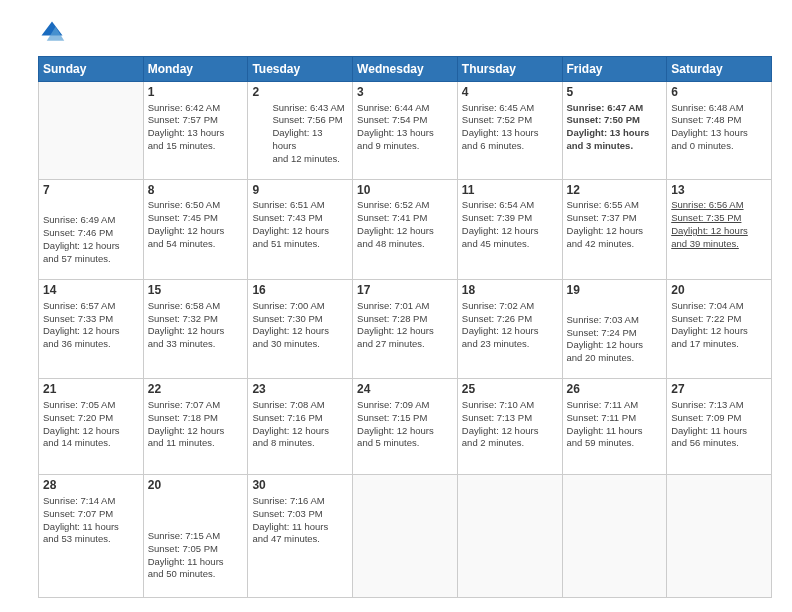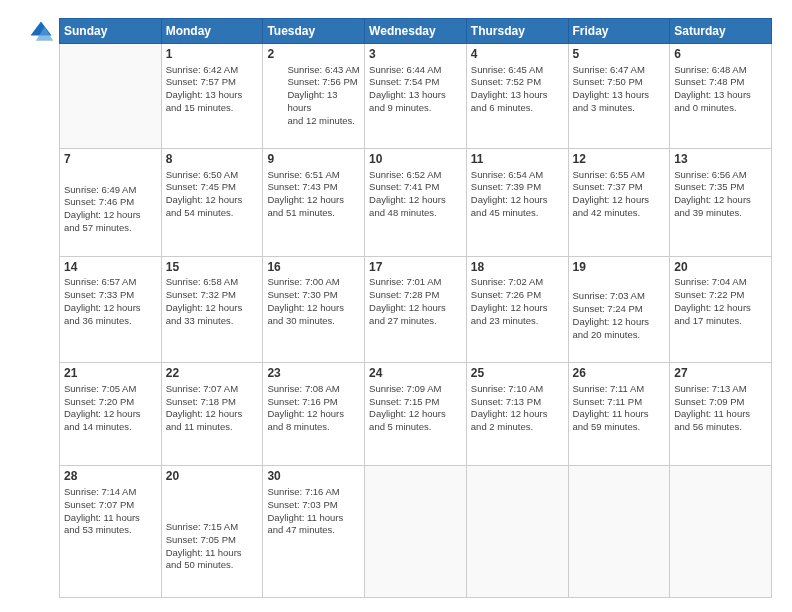--- a/index.html
+++ b/index.html
@@ -6,23 +6,23 @@
     body {
       font-family: Arial, sans-serif;
       background: #fff;
       width: 792px;
       height: 612px;
       overflow: hidden;
     }
     .page {
       width: 792px;
       height: 612px;
-      padding: 18px 20px 14px 27px;
+      padding: 18px 20px 14px 38px;
       display: flex;
-      flex-direction: row;
+      flex-direction: column;
     }
     .header {
       display: flex;
       justify-content: space-between;
       align-items: flex-start;
       margin-bottom: 10px;
     }
     .logo {
       display: flex;
       align-items: center;
@@ -161,21 +161,21 @@
           </td>
           <td>
             <span class="day-number">4</span>
             <div class="day-info" style="white-space: pre-line;">Sunrise: 6:45 AM
 Sunset: 7:52 PM
 Daylight: 13 hours
 and 6 minutes.</div>
           </td>
           <td>
             <span class="day-number">5</span>
-            <div class="day-info" style="white-space: pre-line;">Sunrise: 6:47 AM
+            <div class="day-info" style="white-space: pre-line; font-weight: bold;">Sunrise: 6:47 AM
 Sunset: 7:50 PM
 Daylight: 13 hours
 and 3 minutes.</div>
           </td>
           <td>
             <span class="day-number">6</span>
             <div class="day-info" style="white-space: pre-line;">Sunrise: 6:48 AM
 Sunset: 7:48 PM
 Daylight: 13 hours
 and 0 minutes.</div>
@@ -219,21 +219,21 @@
           </td>
           <td>
             <span class="day-number">12</span>
             <div class="day-info" style="white-space: pre-line;">Sunrise: 6:55 AM
 Sunset: 7:37 PM
 Daylight: 12 hours
 and 42 minutes.</div>
           </td>
           <td>
             <span class="day-number">13</span>
-            <div class="day-info" style="white-space: pre-line;">Sunrise: 6:56 AM
+            <div class="day-info" style="white-space: pre-line; text-decoration: underline;">Sunrise: 6:56 AM
 Sunset: 7:35 PM
 Daylight: 12 hours
 and 39 minutes.</div>
           </td>
         </tr>
         <tr>
           <td>
             <span class="day-number">14</span>
             <div class="day-info" style="white-space: pre-line;">Sunrise: 6:57 AM
 Sunset: 7:33 PM

